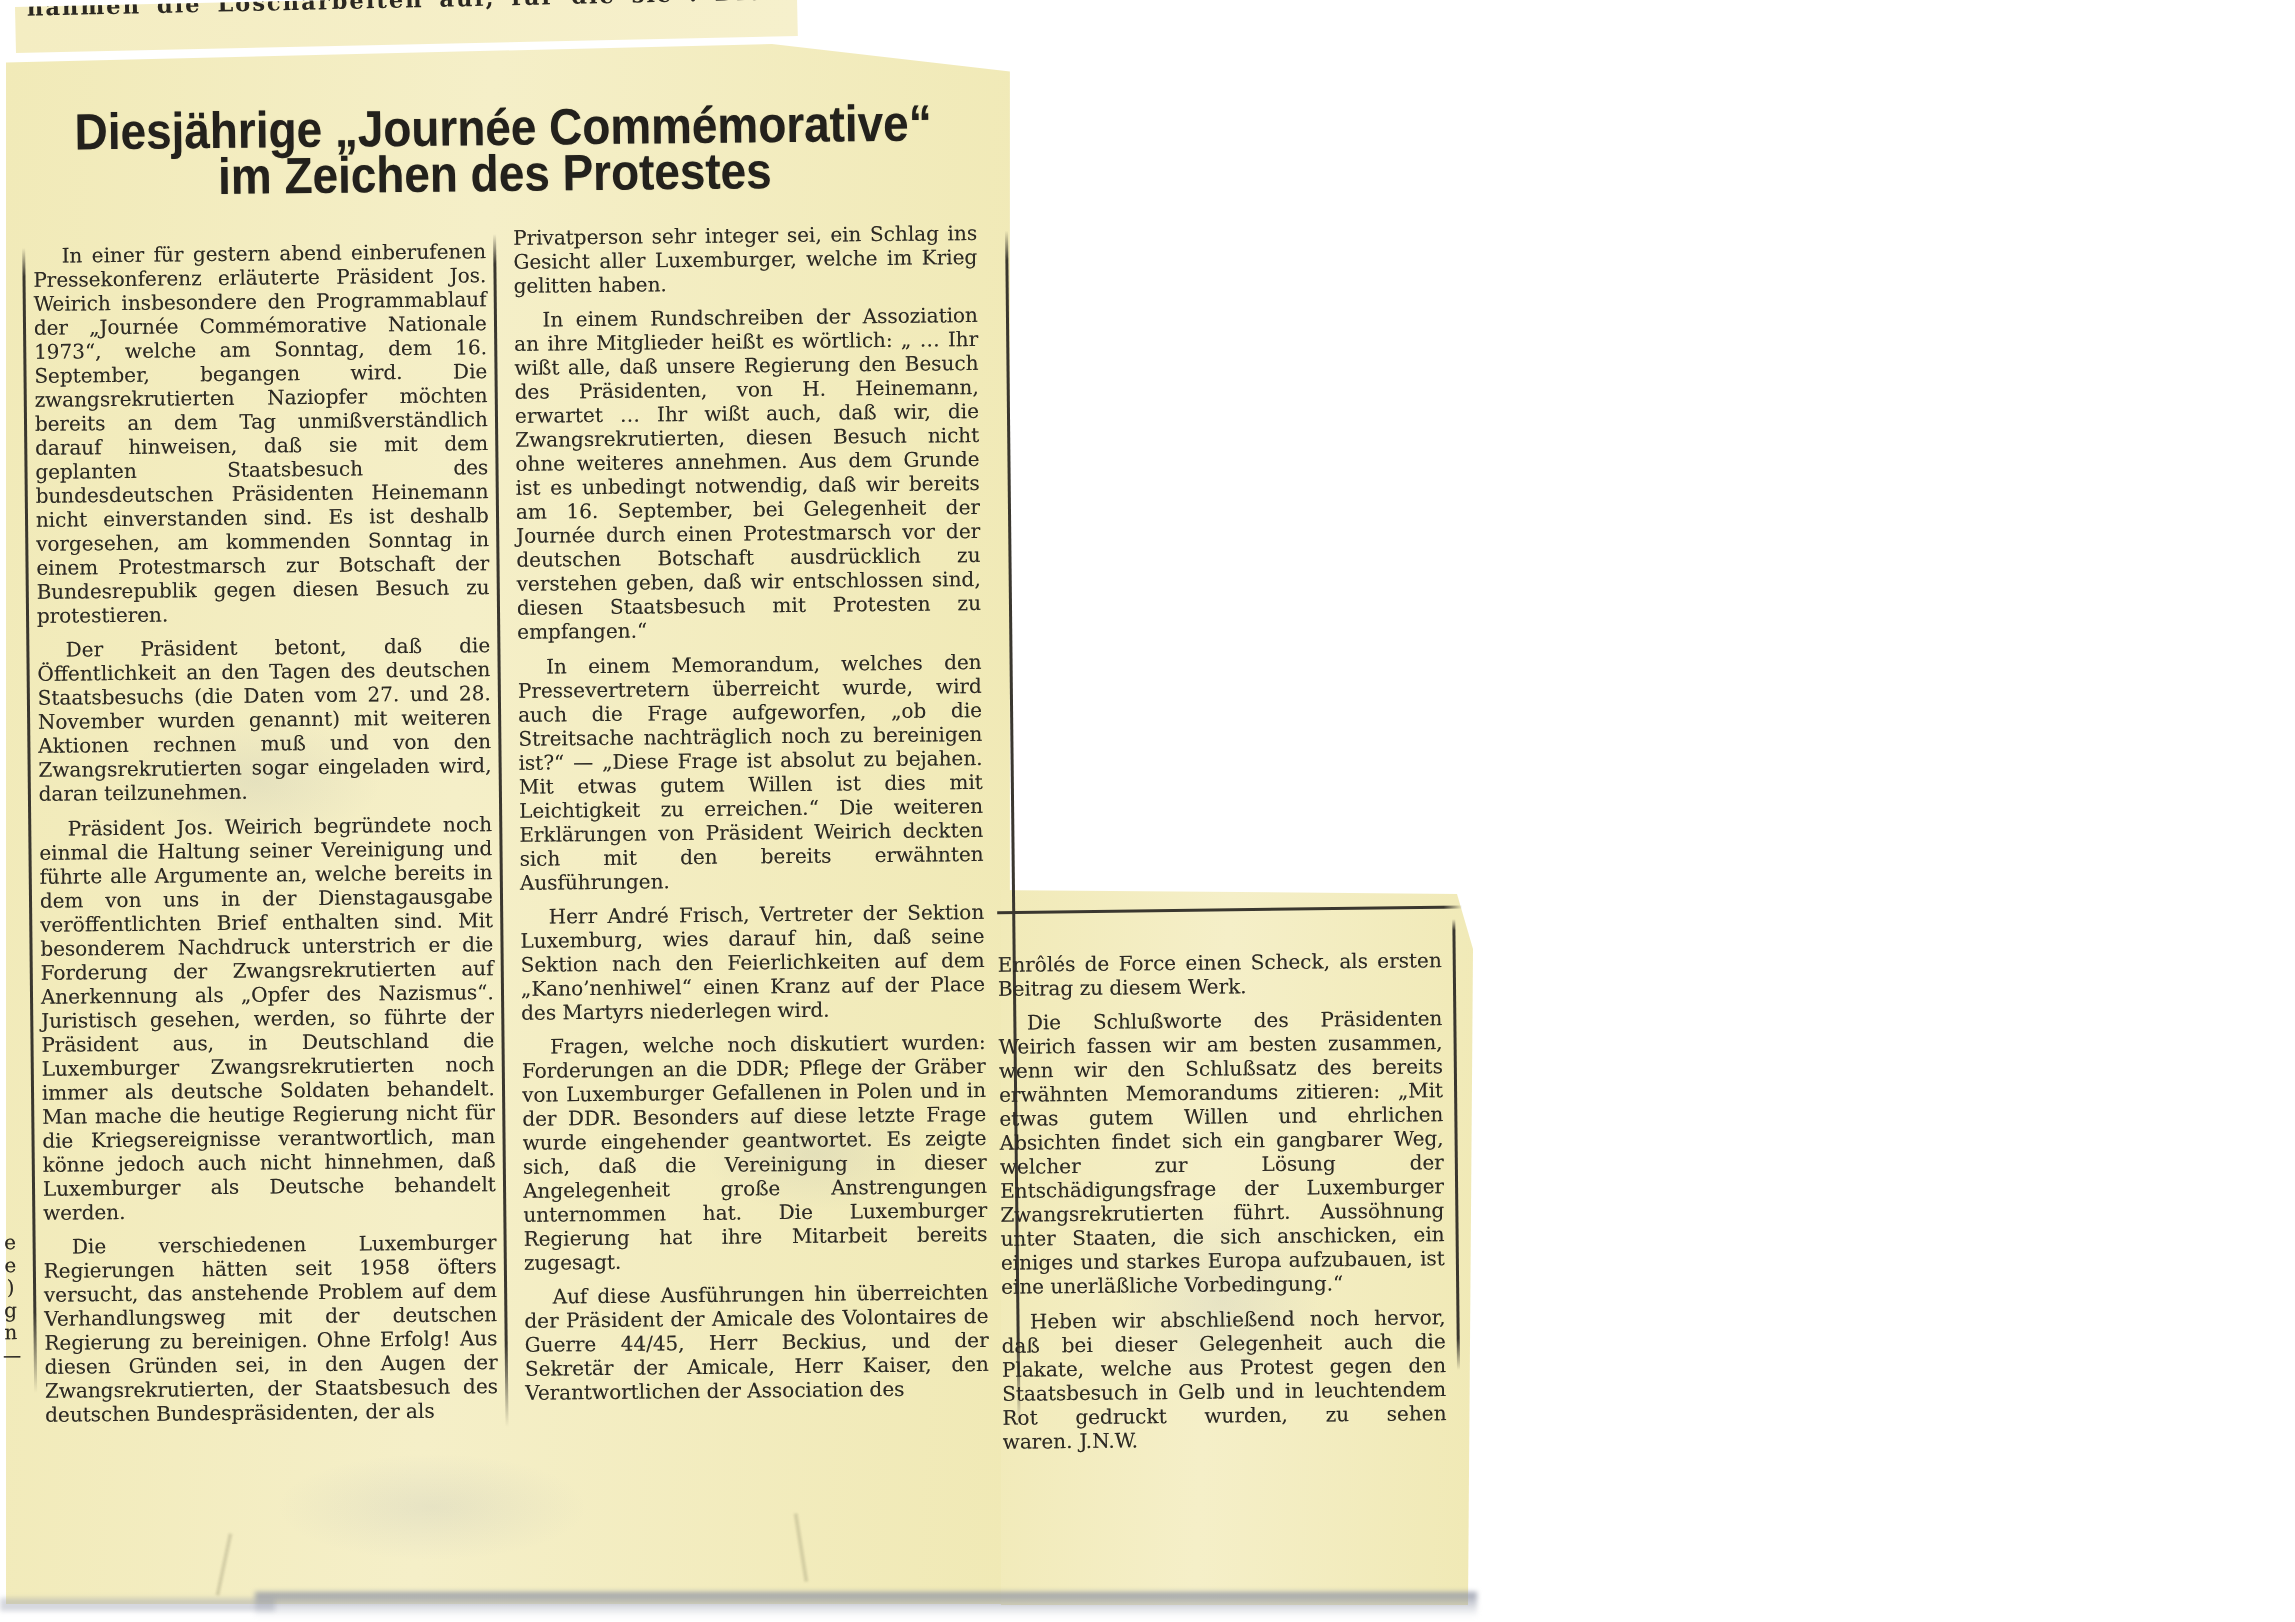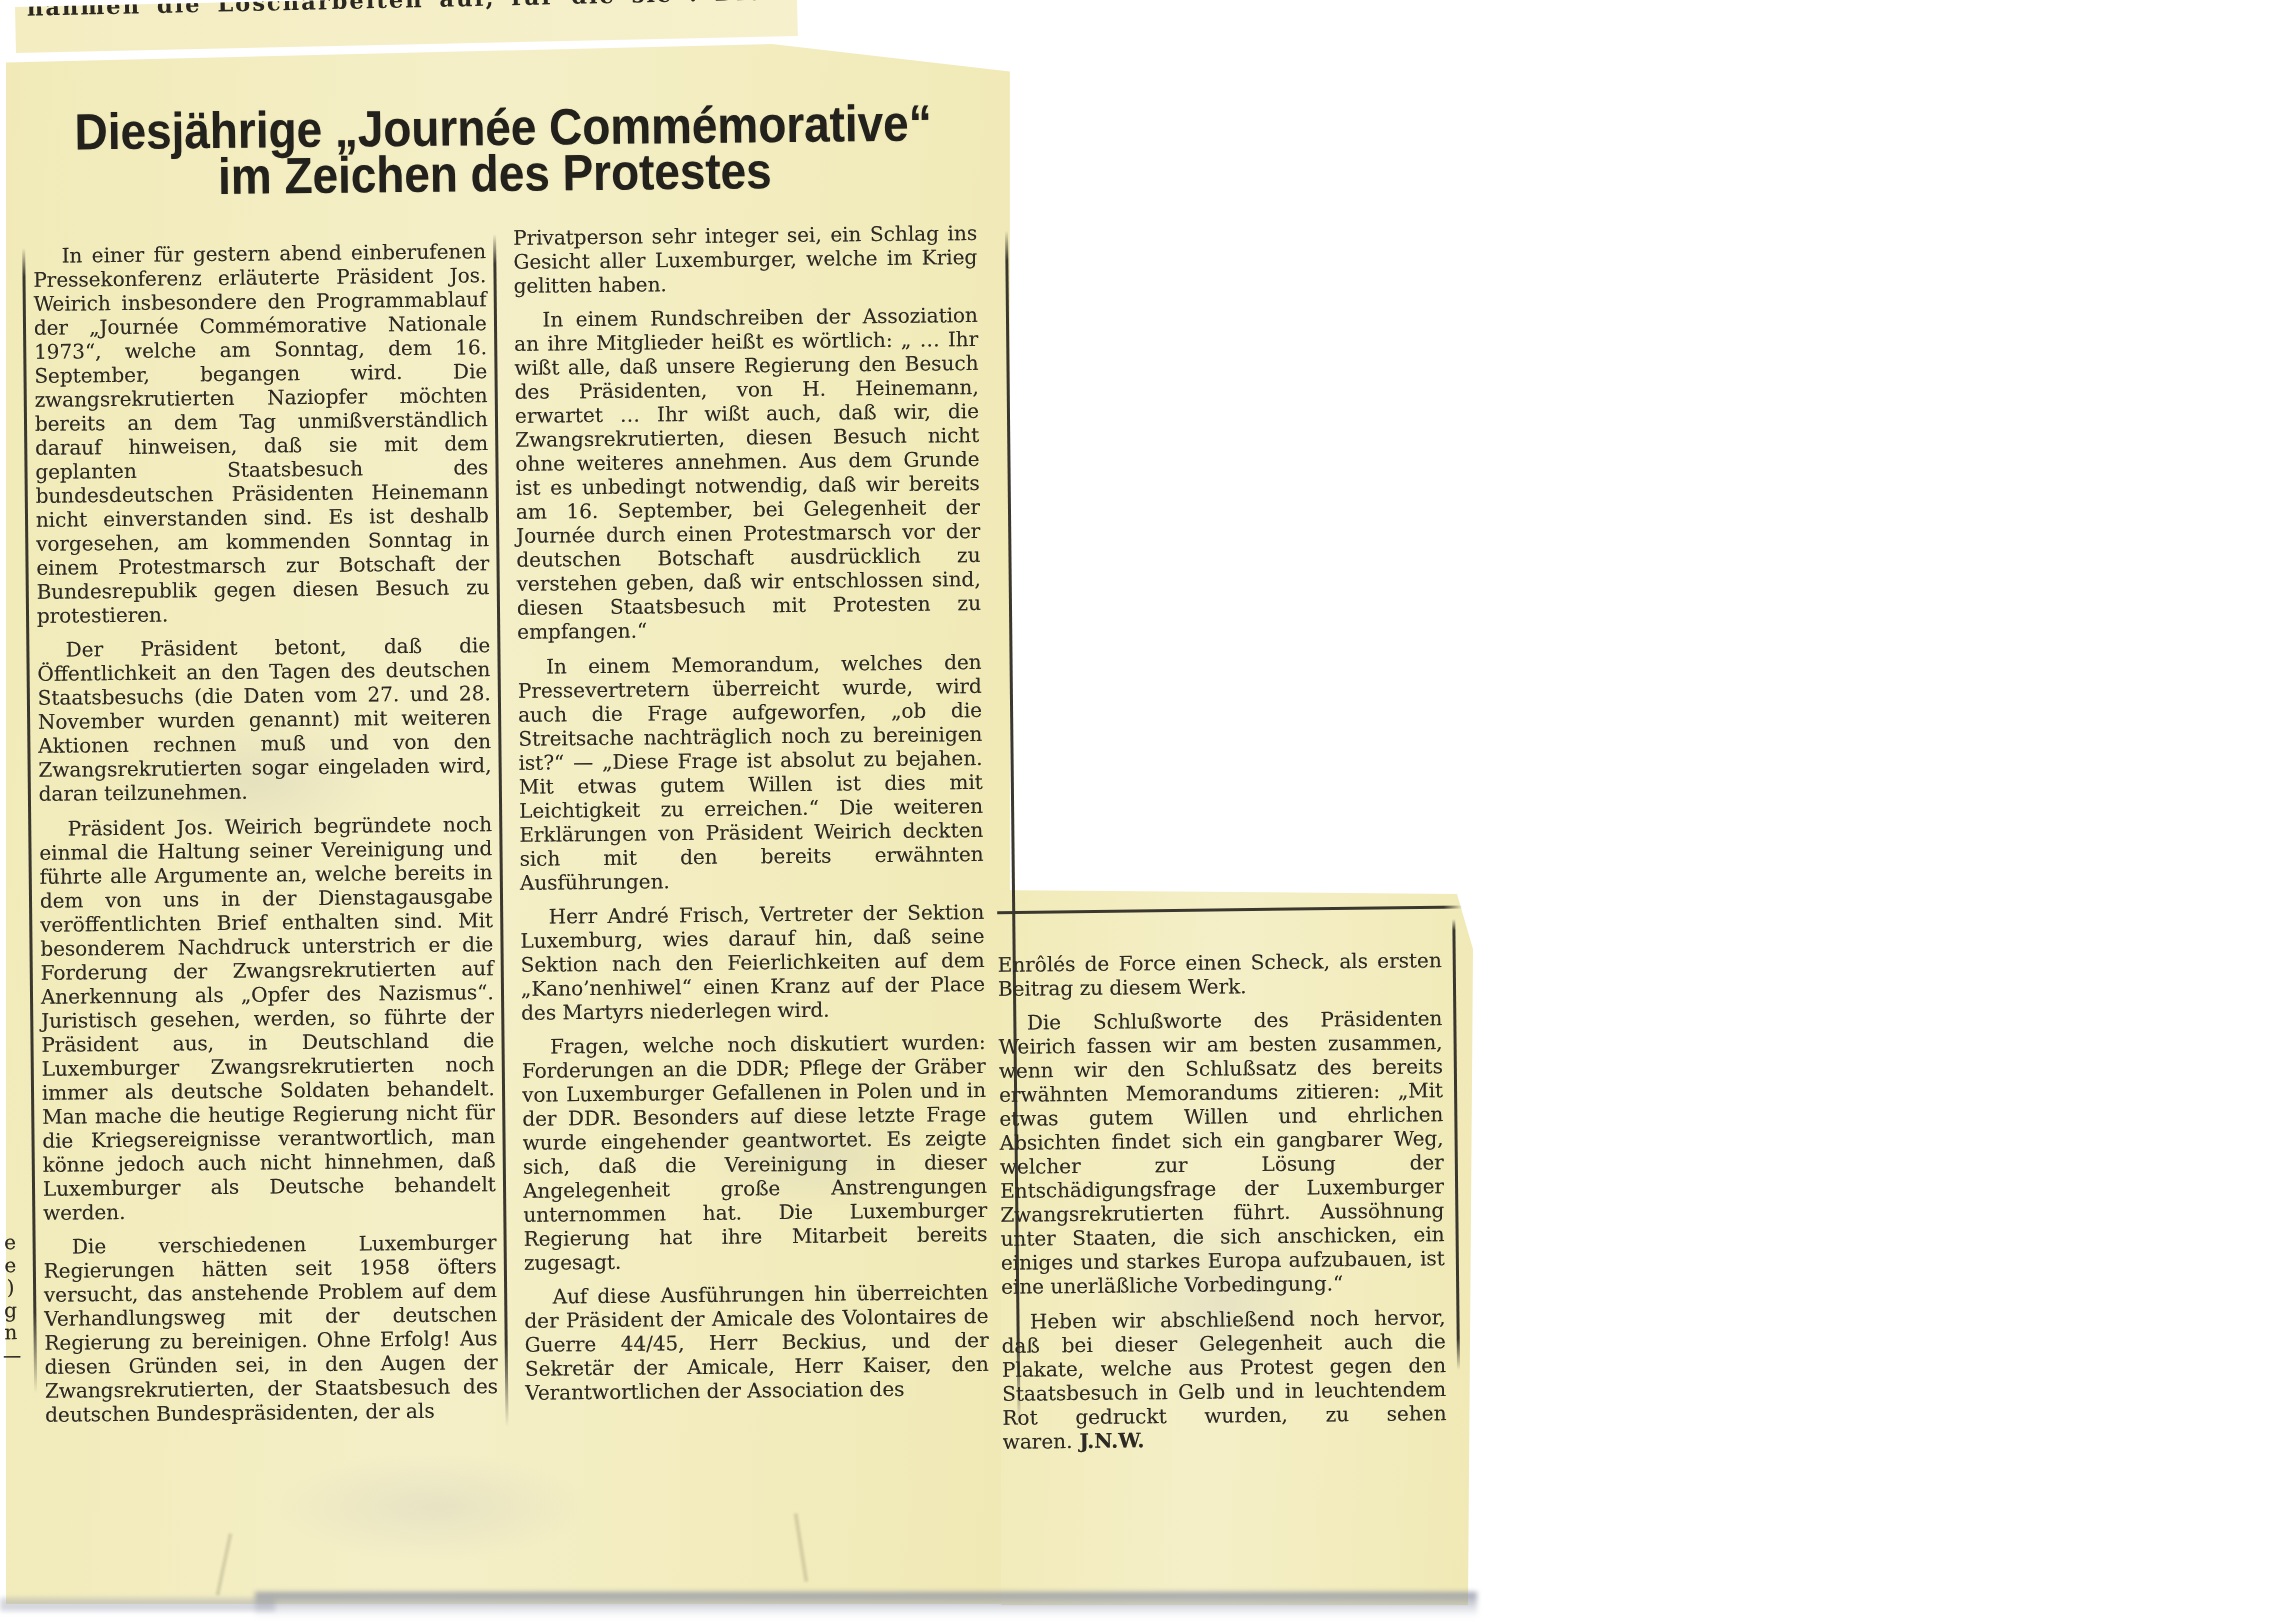--- a/index.html
+++ b/index.html
@@ -70,21 +70,21 @@
     text-shadow:0 0 1px rgba(40,38,30,.35);
   }
   .headline .hl{display:block;white-space:nowrap;transform:scaleX(.9);transform-origin:50% 50%;}
   .col{position:absolute;text-align:justify;font-size:20px;line-height:24px;
        text-shadow:0 0 0.5px rgba(45,42,36,.45);}
   .col p{margin:0 0 10.3px 0;text-indent:28.5px;}
   .col p.cont{text-indent:0;}
   .col-1{left:10.8px;top:205px;width:453px;}
   .col-2{left:491px;top:192px;width:464px;}
   .col-3{left:968px;top:924px;width:444px;}
-  .sig{font-weight:700;padding-left:6.9px;white-space:nowrap;}
+  .sig{font-weight:400;padding-left:6.9px;white-space:nowrap;}
   
   .vrule{position:absolute;width:2.5px;
     background:linear-gradient(to bottom,rgba(58,55,47,0) 0%,var(--rule) 2.5%,var(--rule) 93%,rgba(58,55,47,0) 100%);}
   .vrule-left{left:0px;top:209px;height:1145px;}
   .vrule-mid1{left:471px;top:200px;height:1193px;}
   .vrule-mid2{left:983px;top:202px;height:1193px;}
   .vrule-right{left:1423px;top:895px;height:451px;width:2.9px;}
   .hrule{position:absolute;left:968px;top:882px;width:465px;height:3.4px;
     background:linear-gradient(to right,var(--rule) 0%,var(--rule) 96%,rgba(58,55,47,0) 100%);
     transform:rotate(-0.12deg);}

